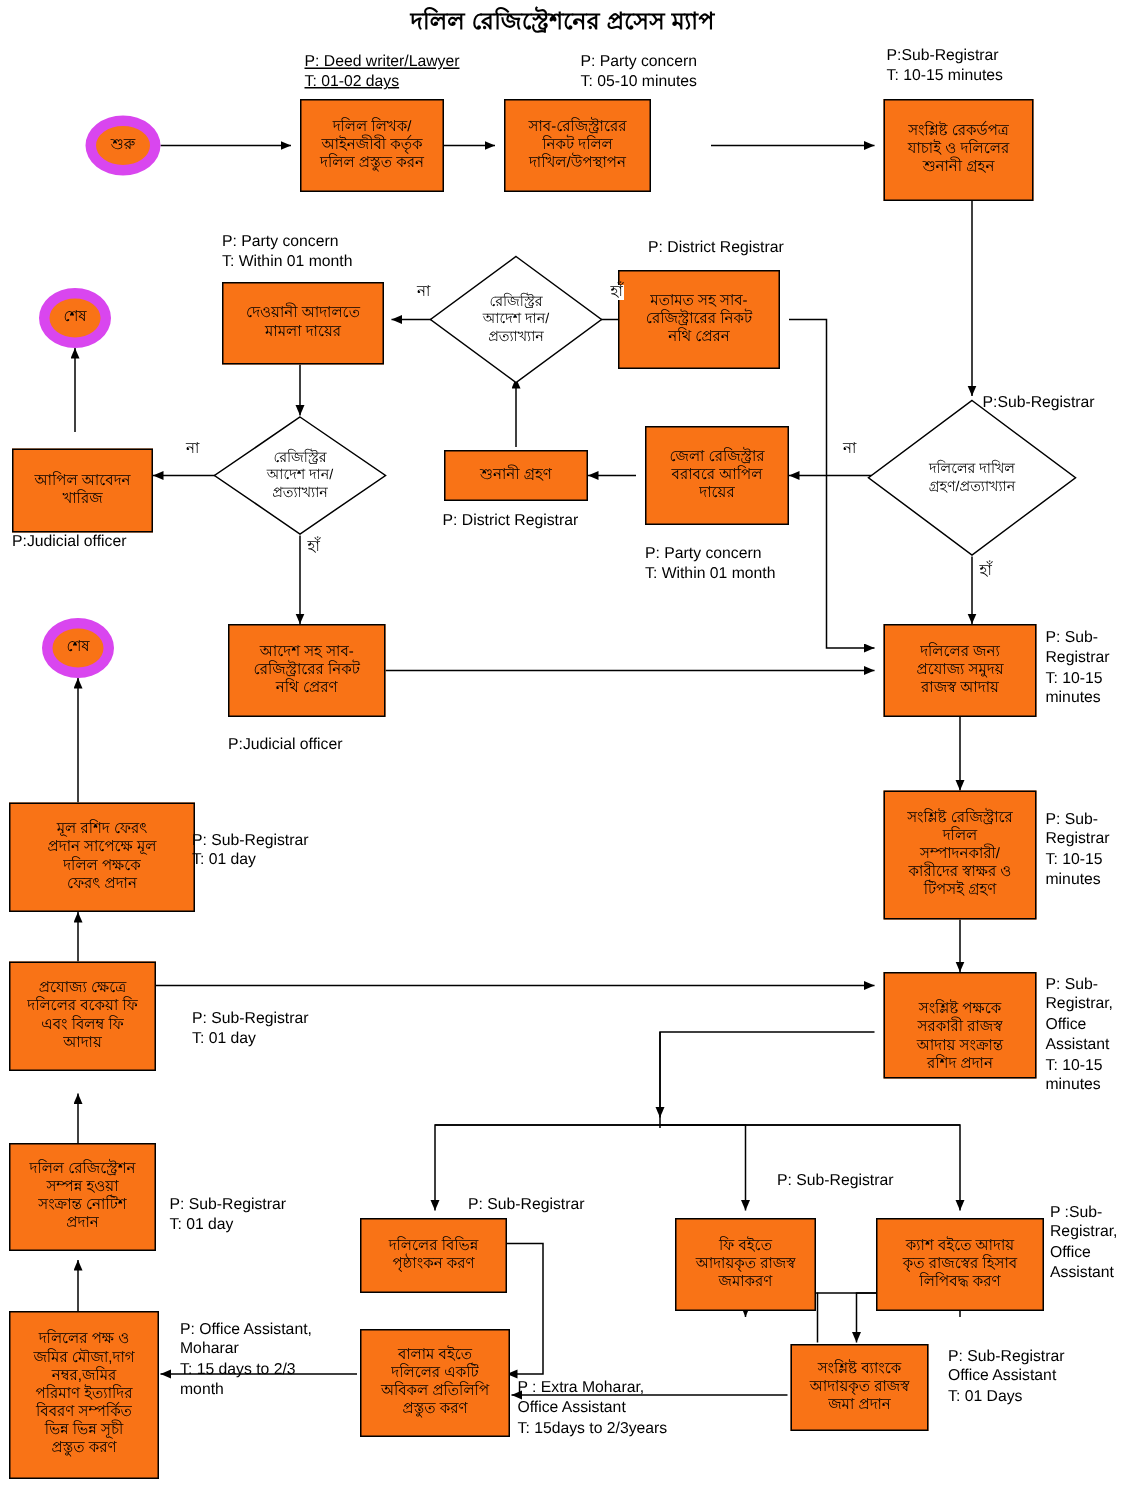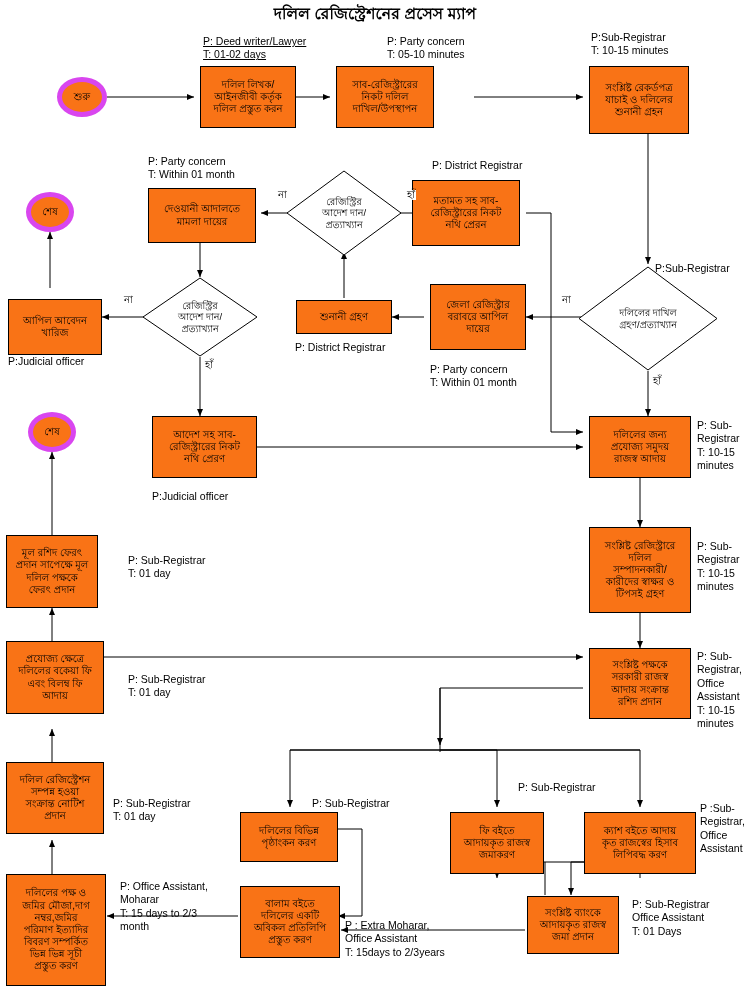--- a/index.html
+++ b/index.html
@@ -33,21 +33,21 @@
   .proc{
     border:1px solid #000;
     padding:2px 2px;
   }
   .proc .txt{
     font-size:10px;
     line-height:1.22;
     white-space:pre-line;
   }
   .term{
-    border:5px solid #d946ef;
+    border:7px solid #d946ef;
     border-radius:50%;
   }
   .term .txt{
     font-size:10px;
     line-height:1.2;
   }
   .dec{
     z-index:2;
     position:absolute;
     display:flex;
@@ -278,35 +278,35 @@
 দলিল
 সম্পাদনকারী/
 কারীদের স্বাক্ষর ও
 টিপসই গ্রহণ</span>
   </div>
 
   <div class="node term" style="left:28px;top:412px;width:48px;height:40px;">
     <span class="txt">শেষ</span>
   </div>
 
-  <div class="node proc" style="left:6px;top:535px;width:92px;height:73px;">
+  <div class="node proc" style="left:6px;top:535px;width:124px;height:73px;">
     <span class="txt">মূল রশিদ ফেরৎ
 প্রদান সাপেক্ষে মূল
 দলিল পক্ষকে
 ফেরৎ প্রদান</span>
   </div>
 
   <div class="node proc" style="left:6px;top:641px;width:98px;height:73px;">
     <span class="txt">প্রযোজ্য ক্ষেত্রে
 দলিলের বকেয়া ফি
 এবং বিলম্ব ফি
 আদায়</span>
   </div>
 
-  <div class="node proc" style="left:589px;top:648px;width:102px;height:71px;">
+  <div class="node proc" style="left:589px;top:648px;width:102px;height:71px;align-items:flex-end;">
     <span class="txt">সংশ্লিষ্ট পক্ষকে
 সরকারী রাজস্ব
 আদায় সংক্রান্ত
 রশিদ প্রদান</span>
   </div>
 
   <div class="node proc" style="left:6px;top:762px;width:98px;height:72px;">
     <span class="txt">দলিল রেজিস্ট্রেশন
 সম্পন্ন হওয়া
 সংক্রান্ত নোটিশ

